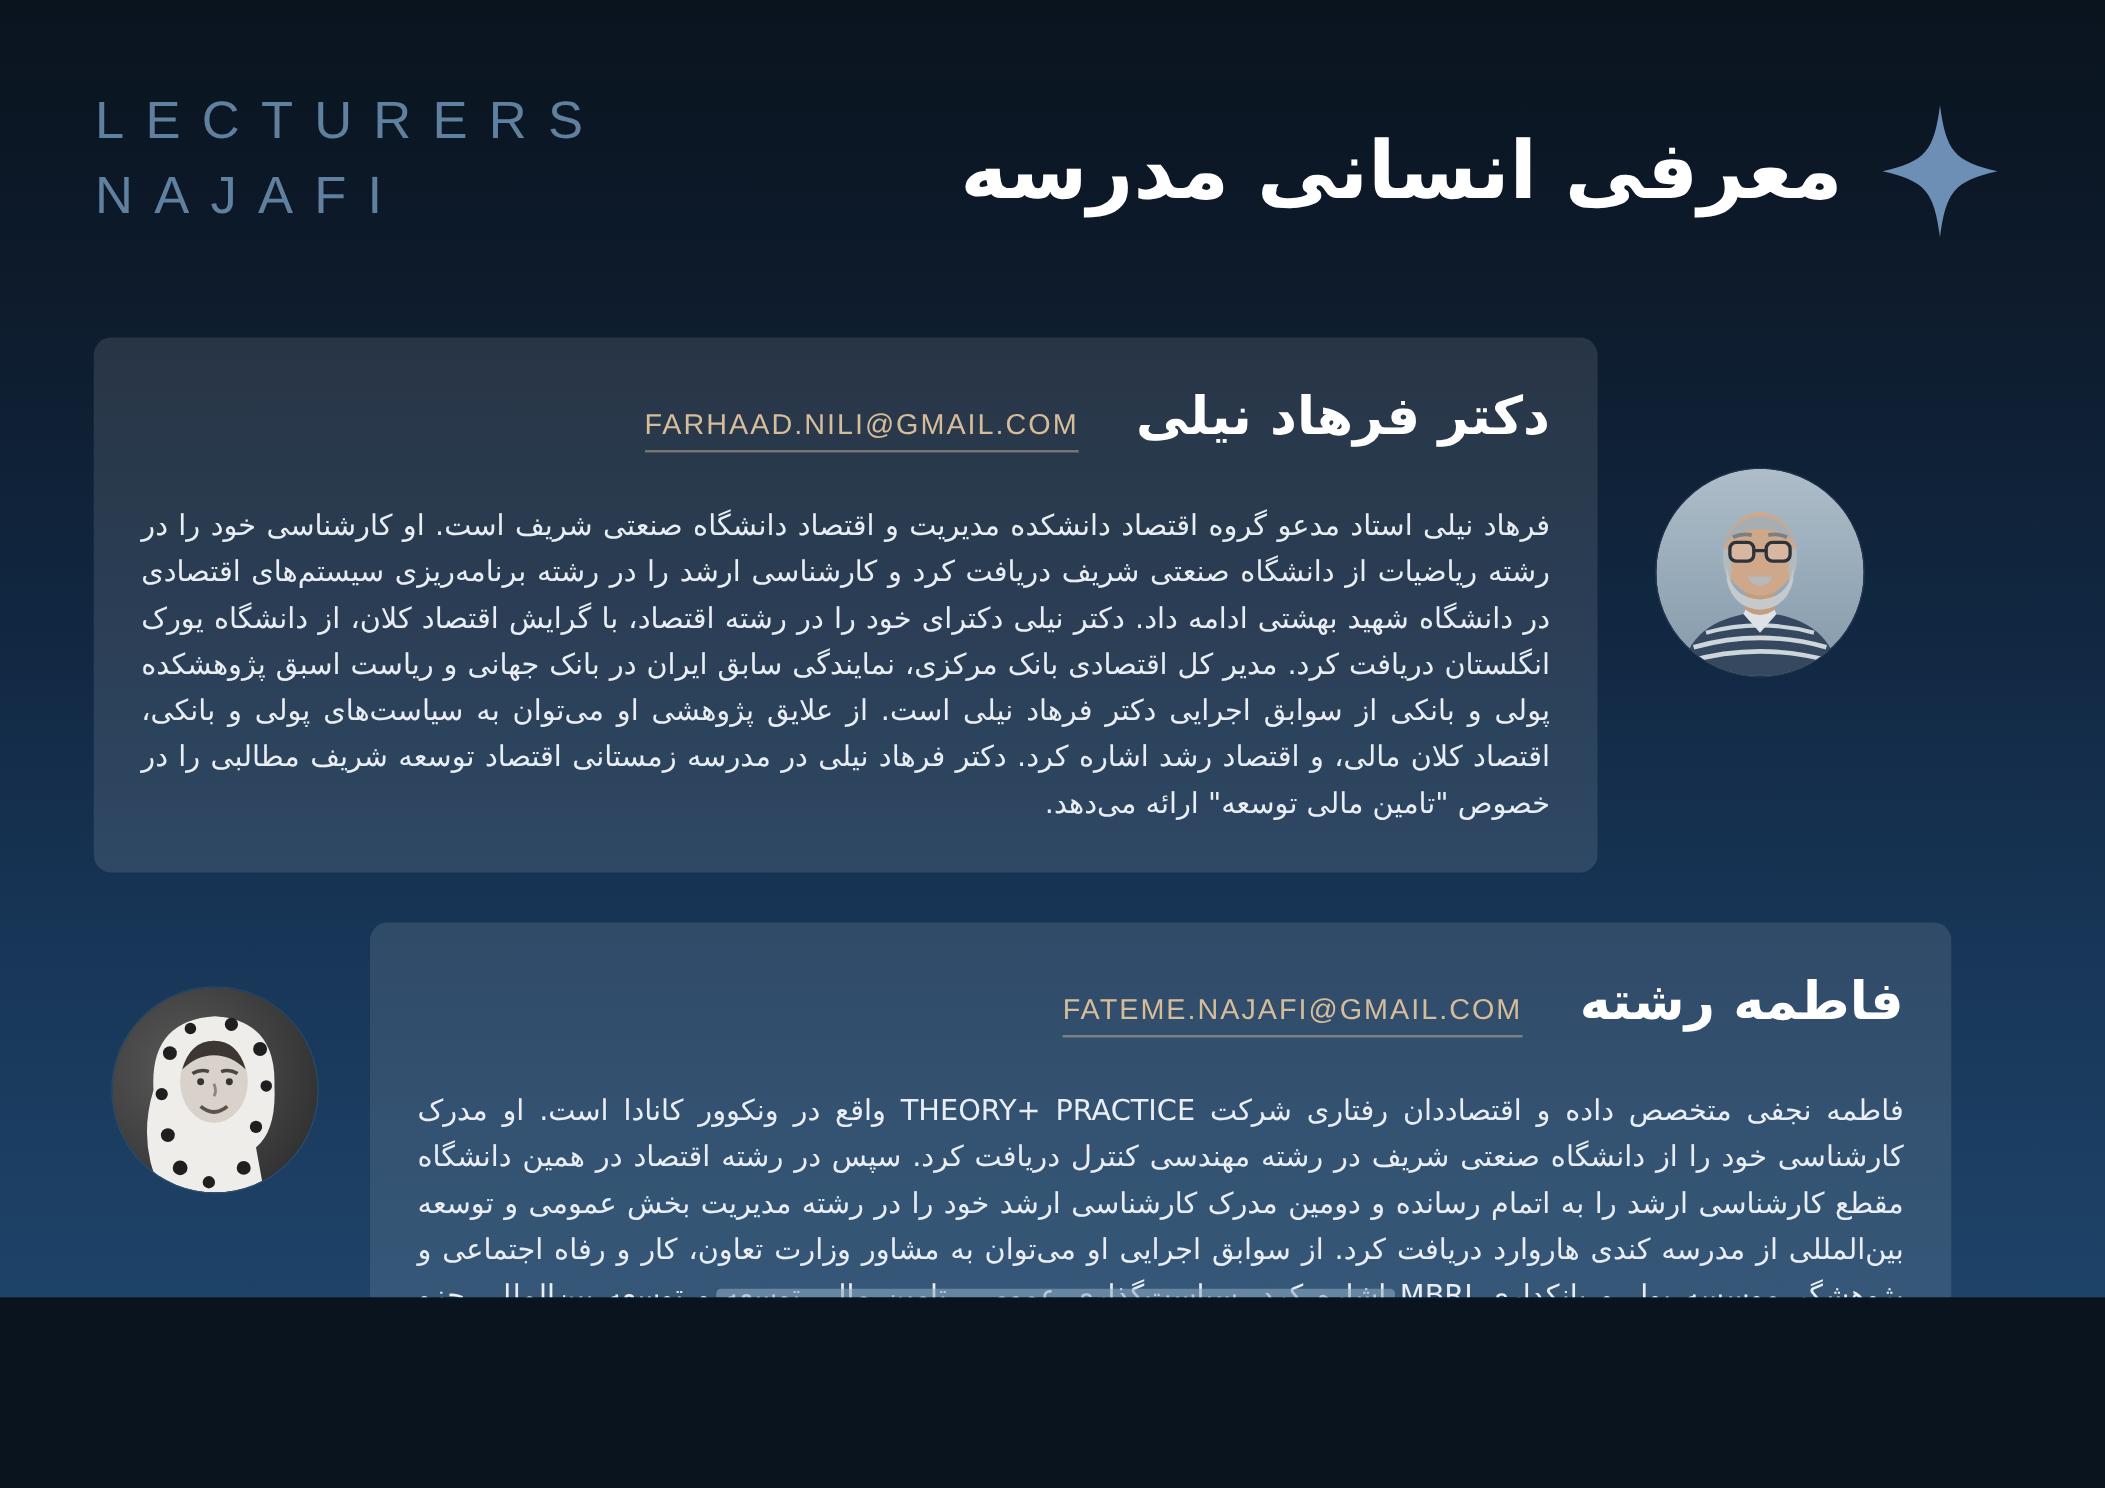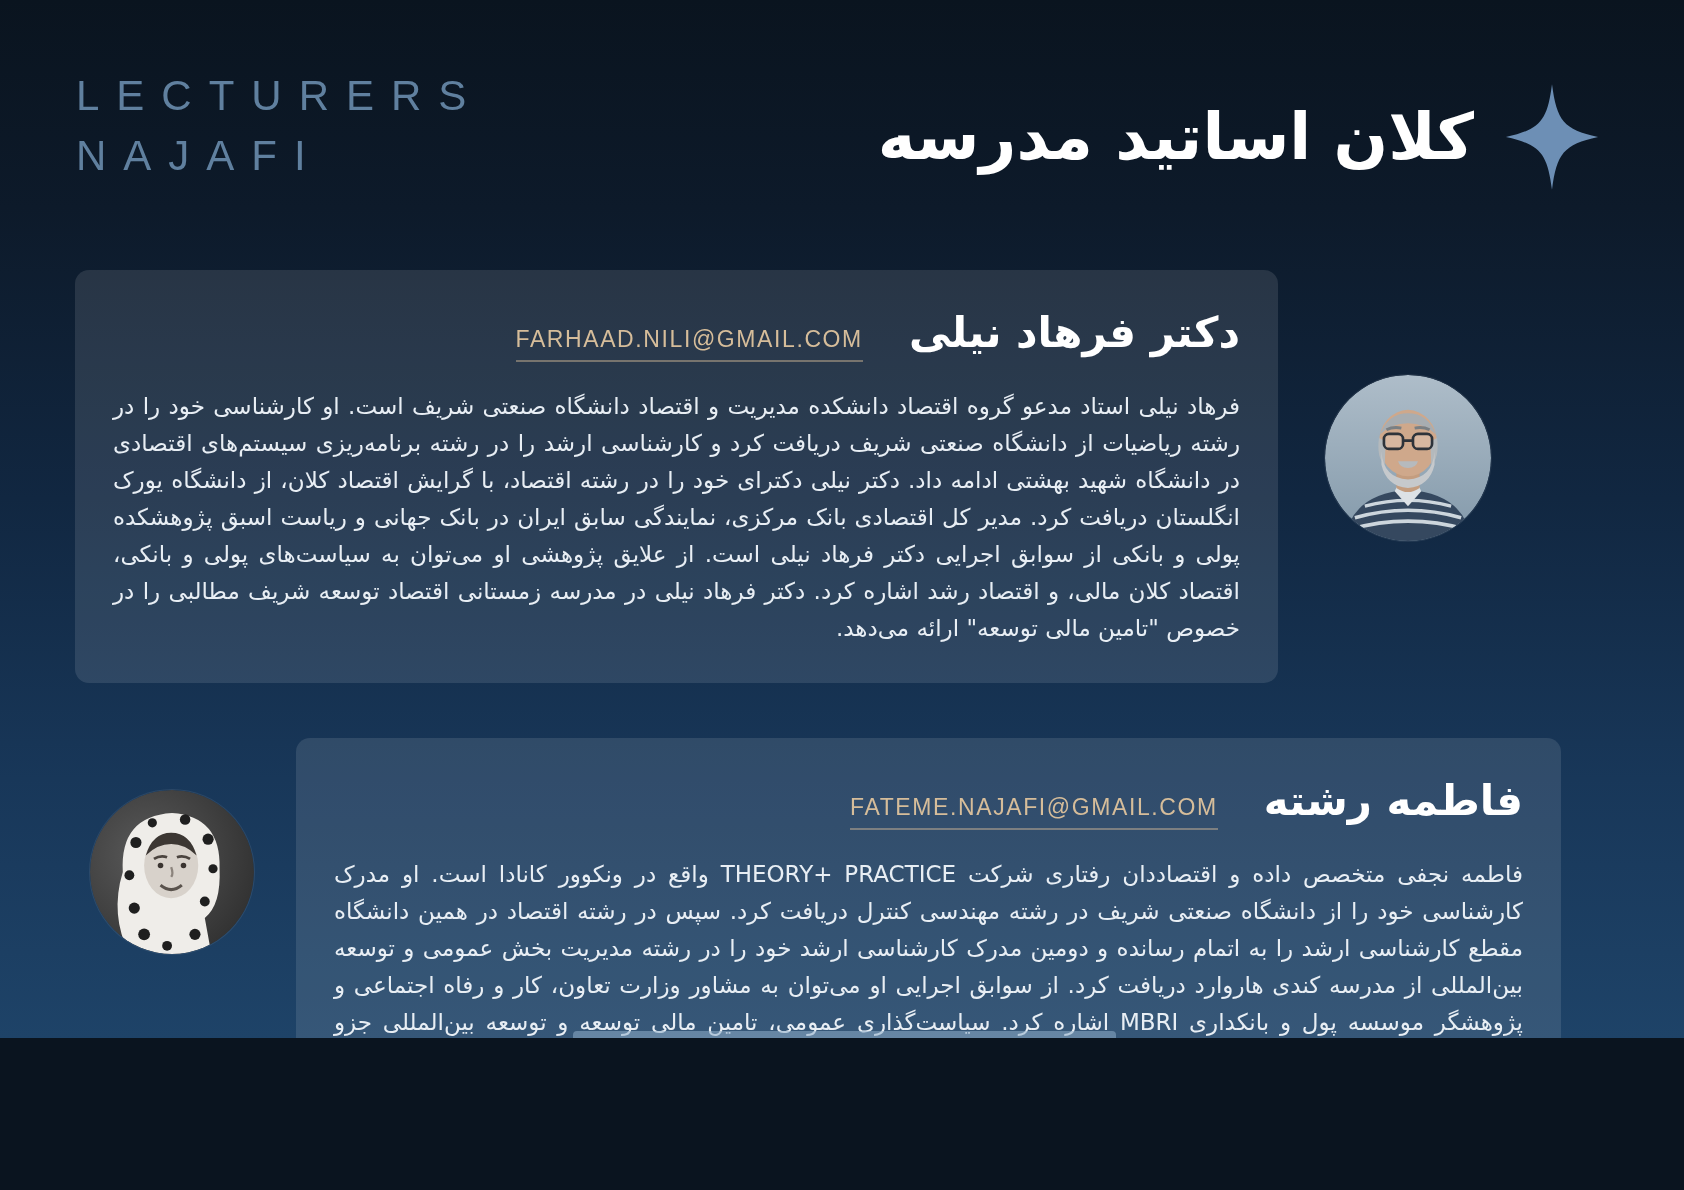--- a/index.html
+++ b/index.html
@@ -39,21 +39,21 @@
   .lect-name{
     font-size:42px;font-weight:bold;color:#ffffff;white-space:nowrap;
   }
   .lect-email{
     direction:ltr;font-family:"Liberation Sans",sans-serif;
     font-size:23px;letter-spacing:1.6px;color:#d6bd9a;
     text-decoration:none;border-bottom:2px solid rgba(214,189,154,0.45);
     padding-bottom:7px;cursor:pointer;
   }
   .lect-bio{
-    direction:rtl;text-align:justify;margin-top:26px;
+    direction:rtl;text-align:justify;margin-top:41px;
     font-size:23px;line-height:37px;color:#e8eef4;
   }
   
   .photo{position:absolute;border-radius:50%;overflow:hidden;box-shadow:0 0 0 1px rgba(255,255,255,0.08);}
   .photo-1{left:1325px;top:375px;width:166px;height:166px;}
   .photo-2{left:90px;top:790px;width:164px;height:164px;}
   .photo svg{display:block;width:100%;height:100%;}
   
   .bottom-peek{
     position:absolute;left:573px;bottom:0;width:543px;height:7px;
@@ -61,21 +61,21 @@
   }
 </style>
 </head>
 <body>
 
 <div class="slide">
 
   <div class="title-en"><span>LECTURERS</span><br><span>NAJAFI</span></div>
 
   <div class="header-fa">
-    <div class="title-fa">کلان اساتید مدرسه</div>
+    <div class="title-fa">معرفی انسانی مدرسه</div>
     <span>
       <svg class="star" viewBox="0 0 100 114" xmlns="http://www.w3.org/2000/svg">
         <path d="M50 2 C55 40 62 49 98 57 C62 65 55 74 50 112 C45 74 38 65 2 57 C38 49 45 40 50 2 Z" fill="#6d8fb5"></path>
       </svg>
     </span>
   </div>
 
   <div class="card card-1">
     <div class="card-head">
       <div class="lect-name">دکتر فرهاد نیلی</div>

